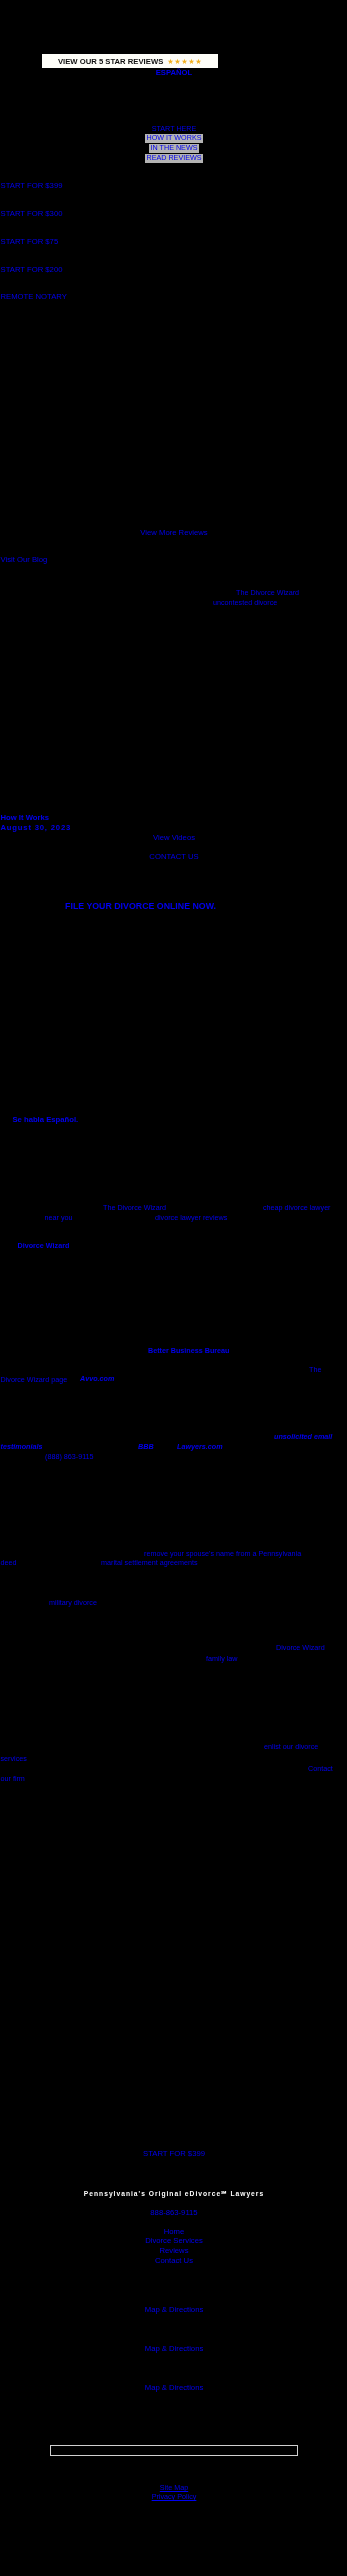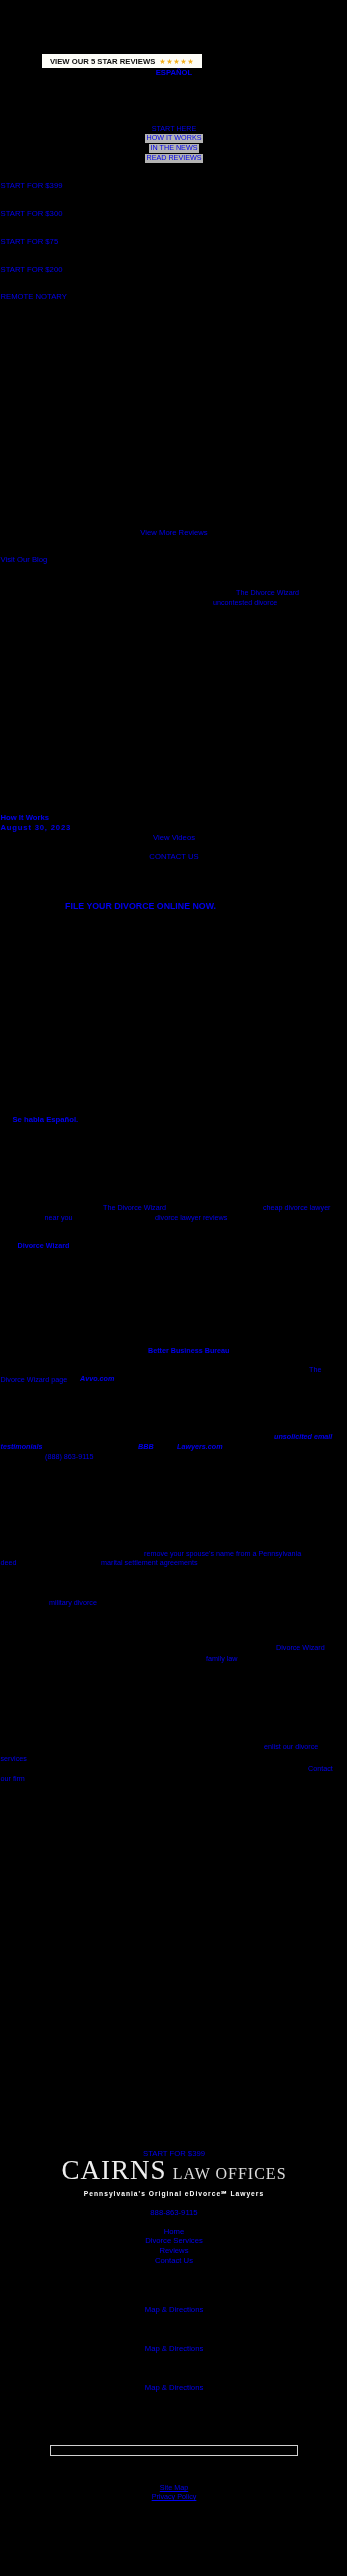--- a/index.html
+++ b/index.html
@@ -8,21 +8,21 @@
   .abs{position:absolute;}
   .ctr{left:0;width:348px;text-align:center;}
   a,.lnk{color:#0000EE;text-decoration:none;cursor:pointer;}
   .lnk{font-size:7.2px;line-height:8.8px;white-space:nowrap;}
   .sz15{font-size:7.7px;}
   .b{font-weight:bold;}
   .bi{font-weight:bold;font-style:italic;}
   .ul{text-decoration:underline;}
   .hl{background:#b3b3b3;padding:0 1.5px;display:inline-block;}
   
-  .banner{left:42px;top:54px;width:160px;height:14.4px;background:#fdfdf8;
+  .banner{left:42px;top:54px;width:176px;height:14.4px;background:#fdfdf8;
           display:flex;align-items:center;justify-content:center;gap:4.1px;}
   .banner .txt{color:#111;font-weight:bold;font-size:7.7px;letter-spacing:0px;
                font-family:"Liberation Sans",sans-serif;white-space:nowrap;}
   .banner .stars{font-size:7.2px;letter-spacing:0.5px;white-space:nowrap;}
   
   .logo{top:2157px;display:flex;align-items:baseline;justify-content:center;gap:6.2px;}
   .logo .big{font-family:"Liberation Serif",serif;font-size:27px;line-height:27px;
              color:#efefef;letter-spacing:1px;}
   .logo .small{font-family:"Liberation Serif",serif;font-size:16px;color:#dcdcdc;letter-spacing:1px;}
   .tagline{top:2189px;color:#fff;font-weight:bold;font-size:6.7px;letter-spacing:1px;white-space:nowrap;}
@@ -88,24 +88,20 @@
   <div class="abs" style="left:49px;top:1598px;"><span class="lnk">military divorce</span></div>
   <div class="abs" style="left:276px;top:1643px;"><span class="lnk">Divorce Wizard</span></div>
   <div class="abs" style="left:206px;top:1654px;"><span class="lnk">family law</span></div>
   <div class="abs" style="left:264px;top:1742px;"><span class="lnk">enlist our divorce</span></div>
   <div class="abs" style="left:0.5px;top:1754px;"><span class="lnk">services</span></div>
   <div class="abs" style="left:308px;top:1764px;"><span class="lnk">Contact</span></div>
   <div class="abs" style="left:0.5px;top:1774px;"><span class="lnk">our firm</span></div>
 
   <div class="abs ctr" style="top:2149px;"><span class="lnk sz15">START FOR $399</span></div>
 
-  <div class="abs ctr logo">
-    <span class="big">CAIRNS</span>
-    <span class="small">LAW OFFICES</span>
-  </div>
   <div class="abs ctr tagline">Pennsylvania's Original eDivorce℠ Lawyers</div>
 
   <div class="abs ctr" style="top:2208px;"><span class="lnk sz15">888-863-9115</span></div>
 
   <div class="abs ctr" style="top:2227px;"><span class="lnk sz15">Home</span></div>
   <div class="abs ctr" style="top:2236px;"><span class="lnk sz15">Divorce Services</span></div>
   <div class="abs ctr" style="top:2246px;"><span class="lnk sz15">Reviews</span></div>
   <div class="abs ctr" style="top:2256px;"><span class="lnk sz15">Contact Us</span></div>
 
   <div class="abs ctr" style="top:2305px;"><span class="lnk sz15">Map &amp; Directions</span></div>

